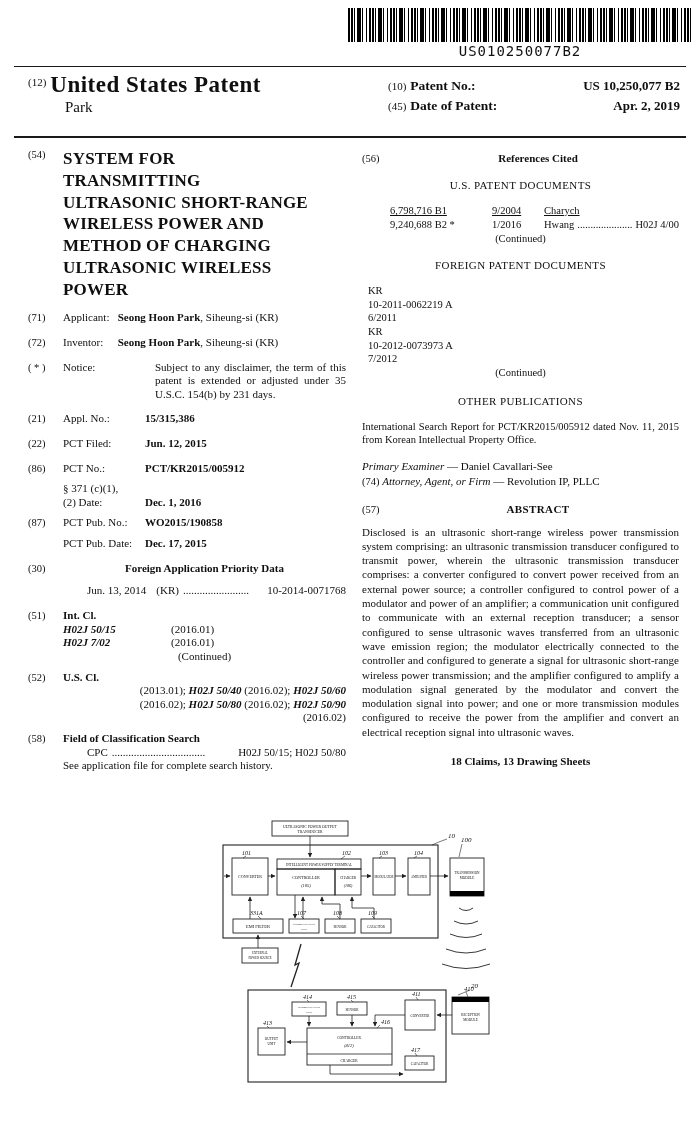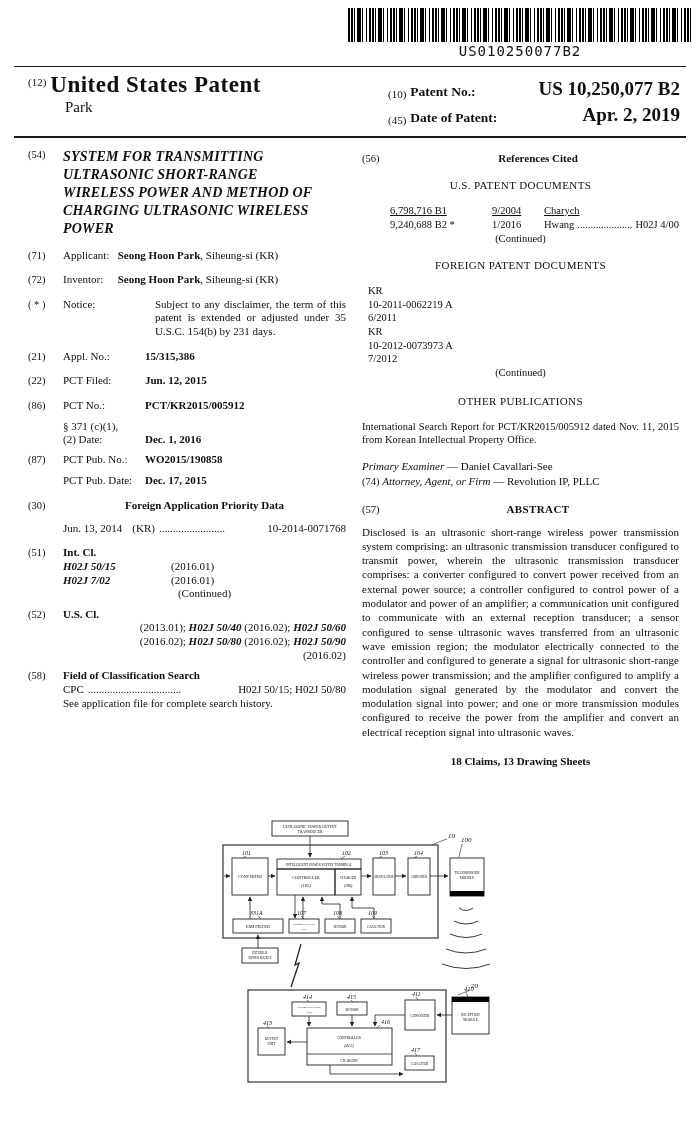--- a/index.html
+++ b/index.html
@@ -12,44 +12,44 @@
       #000 6px 7px,#fff 7px 9px,#000 9px 13px,#fff 13px 14px,#000 14px 15px,#fff 15px 18px,
       #000 18px 19px,#fff 19px 21px);}
   .barcode-caption{position:absolute;left:348px;top:43px;width:344px;text-align:center;
     font-family:"DejaVu Sans Mono",monospace;font-size:14px;letter-spacing:1px;color:#111;}
   
   .hdr-left{position:absolute;left:28px;top:72px;}
   .code-sm{font-size:11px;vertical-align:6px;}
   .us-title{font-size:23px;font-weight:bold;letter-spacing:0.5px;}
   .inventor-line{font-size:15px;font-weight:normal;margin-left:37px;margin-top:1px;}
   .hdr-right{position:absolute;left:388px;top:78px;width:292px;font-size:13px;}
-  .hdr-right .row{display:flex;align-items:flex-end;margin-bottom:4px;}
+  .hdr-right .row{display:flex;align-items:center;margin-bottom:4px;}
   .hdr-right .lbl{font-weight:bold;font-size:13.5px;margin-left:4px;}
-  .hdr-right .val{font-weight:bold;font-size:19px;margin-left:auto;}
+  .hdr-right .val{font-weight:bold;font-size:13px;margin-left:auto;}
   
   .col{position:absolute;font-size:11px;line-height:1.24;}
   .col-left{left:28px;top:148px;width:318px;}
   .col-right{left:362px;top:152px;width:317px;}
   .fr{display:flex;margin-bottom:11px;}
   .fc{width:35px;flex:none;font-size:10.5px;}
   .fbody{flex:1;min-width:0;}
   .b{font-weight:bold;}
   .i{font-style:italic;}
   .bi{font-weight:bold;font-style:italic;}
   .just{text-align:justify;}
   .ctr{text-align:center;}
   .rt{text-align:right;}
   .lblcol{display:inline-block;width:52px;}
-  .title-54{font-weight:bold;font-size:14px;line-height:1.28;letter-spacing:0.2px;width:252px;font-style:italic;}
+  .title-54{font-weight:bold;font-size:17px;line-height:1.28;letter-spacing:0.2px;width:252px;}
   .kv{display:flex;}
   .kv .k{width:82px;flex:none;}
   .kv .v{font-weight:bold;}
   .pubrow{padding-left:38px;}
   .pubrow .gap{display:inline-block;width:28px;}
-  .prio{display:flex;}
+  .prio{display:flex;margin-left:24px;}
   .prio .dots{flex:1;overflow:hidden;white-space:nowrap;margin:0 4px;}
   .intcl-row{display:flex;}
   .intcl-row .cls{width:108px;flex:none;}
   .small{font-size:10.5px;}
   .docrow{display:flex;font-size:10.5px;line-height:1.3;}
   .docrow .n{width:102px;flex:none;}
   .docrow .d{width:52px;flex:none;}
   .docrow .nm{flex:none;}
   .docrow .dots{flex:1;overflow:hidden;white-space:nowrap;margin:0 3px;}
   .frow{display:flex;font-size:10.5px;line-height:1.3;padding-left:6px;flex-direction:column;}

